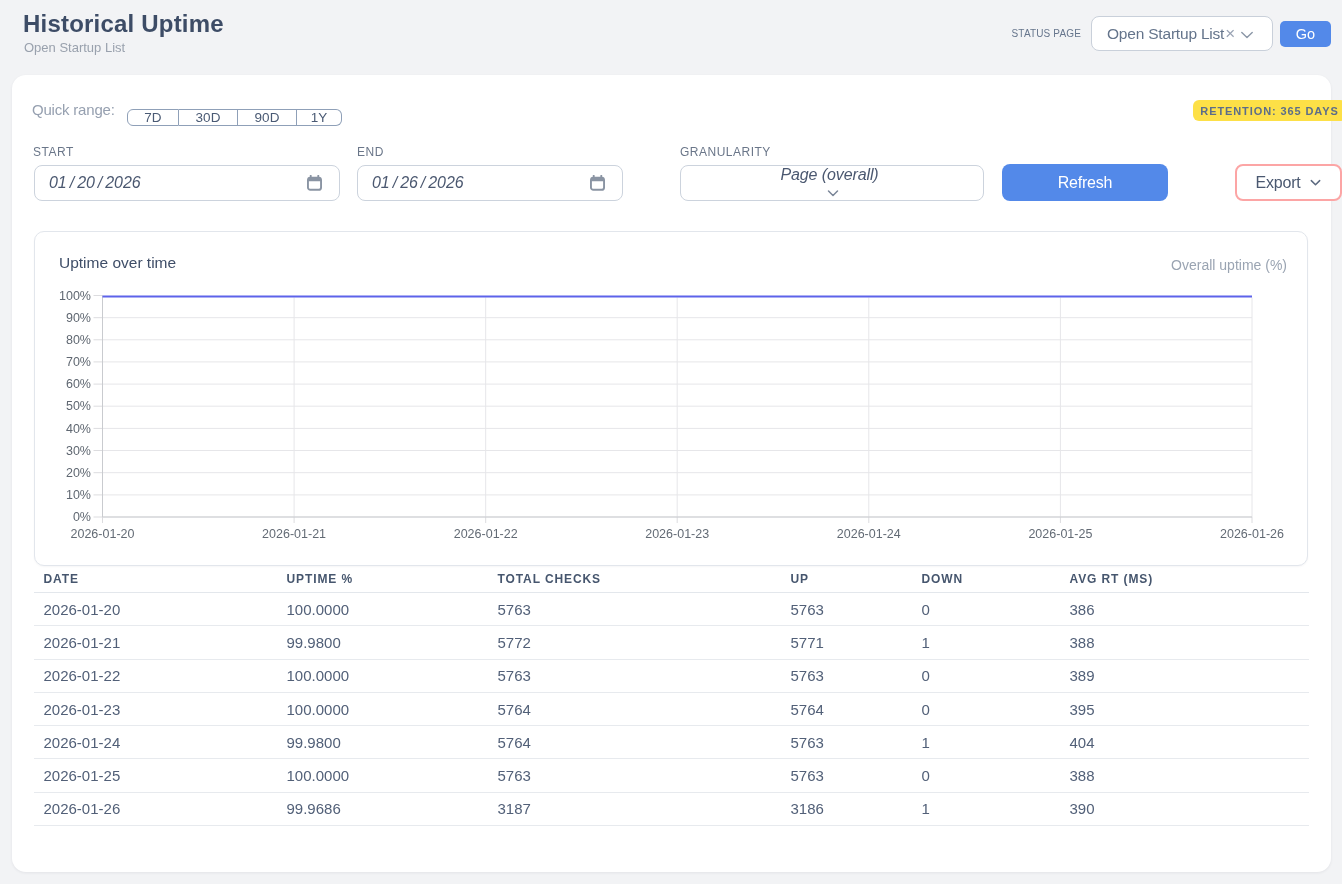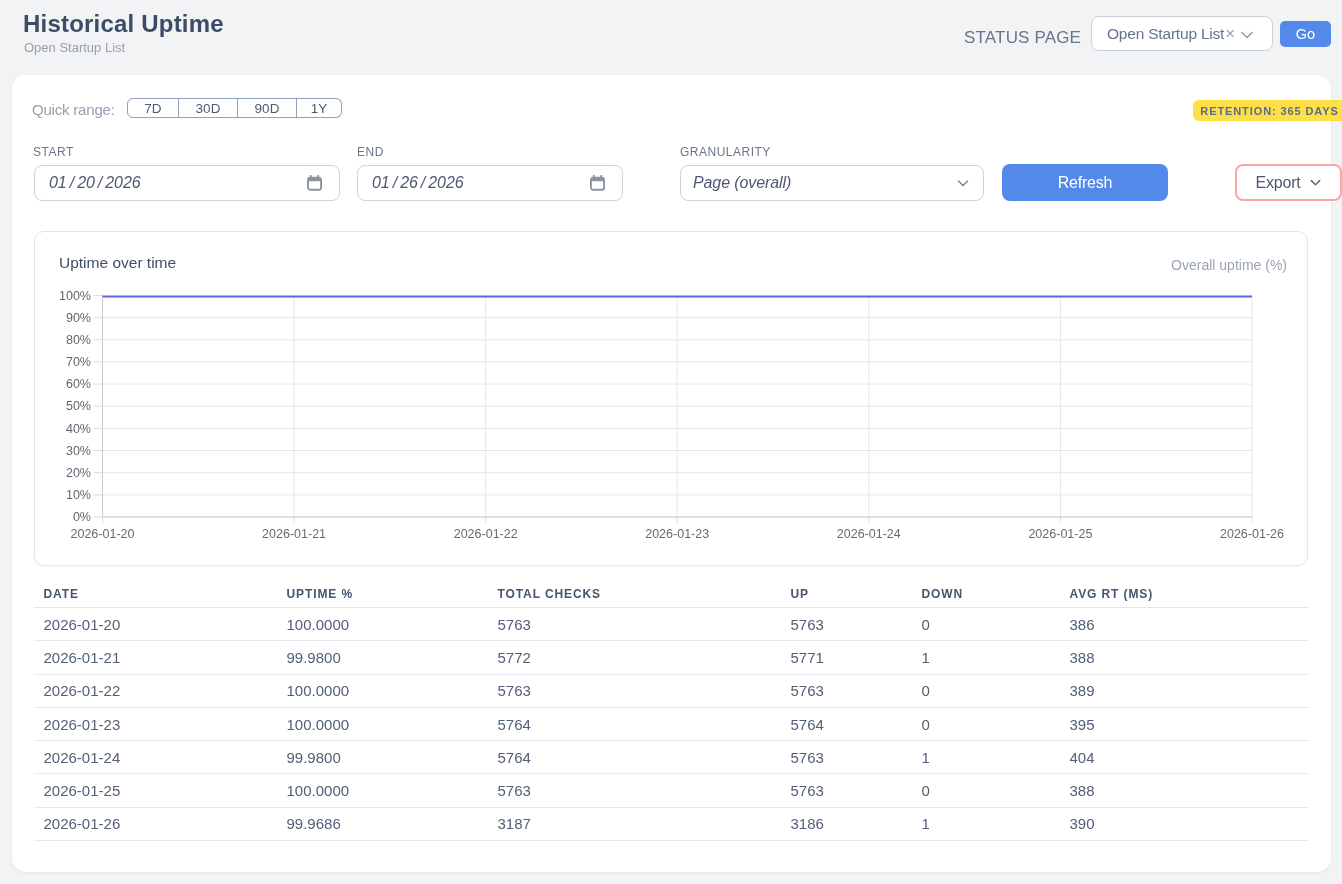--- a/index.html
+++ b/index.html
@@ -3,48 +3,48 @@
 <meta charset="utf-8">
 <style>
 * { margin:0; padding:0; box-sizing:border-box; }
 html,body { width:1342px; height:884px; }
 body { font-family:"Liberation Sans", sans-serif; background:#f2f3f5; position:relative; overflow:hidden; }
 .abs { position:absolute; }
 
 
 .title { left:23px; top:10px; font-size:24px; font-weight:700; color:#3d4c66; letter-spacing:0.2px; }
 .subtitle { left:24px; top:39.5px; font-size:13px; color:#99a1ad; }
-.sp-label { right:261px; top:28px; font-size:17px; color:#66758c; letter-spacing:0.15px;margin-left:14px; }
+.sp-label { right:261px; top:28px; font-size:10px; color:#66758c; letter-spacing:0.15px;margin-left:14px; }
 .sp-select { left:1091px; top:16px; width:182px; height:35px; background:#fff; border:1px solid #c9d0da; border-radius:8px; display:flex; align-items:center; padding:0 19px 0 15px; }
 .sp-select .txt { font-size:15.5px; letter-spacing:-0.2px; color:#64748b; white-space:nowrap; }
 .sp-select .x { font-size:17px; color:#98a2b3; margin-left:1px; }
 .go-btn { left:1280px; top:20.5px; width:51px; height:26.5px; background:#5389e9; border-radius:5px; color:#fff; font-size:14.5px; display:flex; align-items:center; justify-content:center; }
 
 
 .card { left:12px; top:75px; width:1319px; height:797px; background:#fff; border-radius:14px; box-shadow:0 1px 3px rgba(25,35,55,0.07); }
 
 .qr-label { left:20px; top:26px; font-size:15px; letter-spacing:-0.2px; color:#96a0b0; }
-.seg { left:115px; top:23px; height:20px; display:flex; }
+.seg { left:115px; top:23px; height:39px; display:flex;align-items:center; }
 .seg div { border:1px solid #8fa0b8; border-left-width:0; background:#fff; font-size:13.5px; color:#4a5a74; display:flex; align-items:center; justify-content:center; }
 .seg div:first-child { border-left-width:1px; border-radius:6px 0 0 6px; }
 .seg div:last-child { border-radius:0 6px 6px 0; }
 .badge { left:1181px; top:25px; width:153px; height:21px; background:#fde047; border-radius:6px; font-size:11px; font-weight:700; letter-spacing:0.9px; color:#5c6d89; display:flex; align-items:center; justify-content:center; }
 
 .flabel { font-size:12px; color:#6a7689; letter-spacing:0.5px; font-weight:500; top:70px; }
 .finput { top:90px; height:36px; background:#fff; border:1px solid #ccd3dd; border-radius:8px; display:flex; align-items:center; padding:0 17px 0 14px; font-size:16px; letter-spacing:-0.1px; color:#4b5870;font-style:italic; }
 .finput .grow { flex:1; }
 .refresh { left:990px; top:89px; width:166px; height:37px; background:#5389e9; border-radius:8px; color:#fff; font-size:16px; letter-spacing:-0.2px; display:flex; align-items:center; justify-content:center; }
 .export { left:1190px; top:89px; width:107px; height:37px; background:#fff; border:2px solid #fca5a5; border-radius:8px; color:#4a5870; font-size:16px; letter-spacing:-0.2px; display:flex; align-items:center; justify-content:center; gap:8px;margin-left:33px; }
 
 .chart-card { left:22px; top:156px; width:1274px; height:335px; background:#fff; border:1px solid #e2e6ec; border-radius:10px; box-shadow:0 1px 2px rgba(16,24,40,0.04); }
 .chart-title { left:24px; top:22px; font-size:15.5px; font-weight:400; color:#3f4e68; }
 .chart-legend { right:20px; top:24.5px; font-size:14px; color:#9aa4b2; }
 
 
-.table-wrap { left:22px; top:504px; width:1275px; }
+.table-wrap { left:22px; top:489px; width:1275px; }
 table { border-collapse:collapse; width:100%; table-layout:fixed; }
 th { font-size:12px; letter-spacing:0.9px; color:#46566e; text-align:left; font-weight:700; padding:8.5px 0 6.5px 9.5px; line-height:13px; border-bottom:1px solid #e3e7ec; }
 td { font-size:15px; color:#526078; padding:0 0 0 9.5px; height:33.3px; border-bottom:1px solid #e7eaee; }
 </style>
 </head>
 <body>
   <div class="abs title">Historical Uptime</div>
   <div class="abs subtitle">Open Startup List</div>
   <div class="abs sp-label">STATUS PAGE</div>
   <div class="abs sp-select">
@@ -81,21 +81,21 @@
     </div>
     <div class="abs finput" style="left:345px; width:266px;">
       <span>01 / 26 / 2026</span>
       <span class="grow"></span>
       <svg width="15" height="16" viewBox="0 0 15 16" fill="none">
         <path d="M3.7 0.8v3.4M11.3 0.8v3.4" stroke="#8a94a3" stroke-width="1.9" stroke-linecap="round"></path>
         <rect x="0.95" y="2.6" width="13.1" height="12.2" rx="2.4" stroke="#8a94a3" stroke-width="1.9" fill="none"></rect>
         <path d="M1 6.3v-1.3a2.4 2.4 0 0 1 2.4-2.4h8.2a2.4 2.4 0 0 1 2.4 2.4v1.3z" fill="#8a94a3"></path>
       </svg>
     </div>
-    <div class="abs finput" style="left:668px; width:304px;">
+    <div class="abs finput" style="left:668px; width:304px;flex-direction:column;">
       <span style="margin-left:-2px">Page (overall)</span>
       <span class="grow"></span>
       <svg style="margin-right:-4px" width="14" height="14" viewBox="0 0 14 14" fill="none">
         <path d="M2.5 5l4.5 4.5L11.5 5" stroke="#7a8698" stroke-width="1.5" stroke-linecap="round" stroke-linejoin="round"></path>
       </svg>
     </div>
     <div class="abs refresh">Refresh</div>
     <div class="abs export">Export
       <svg width="13" height="13" viewBox="0 0 14 14" fill="none">
         <path d="M2.5 5l4.5 4.5L11.5 5" stroke="#5c6a80" stroke-width="1.6" stroke-linecap="round" stroke-linejoin="round"></path>

